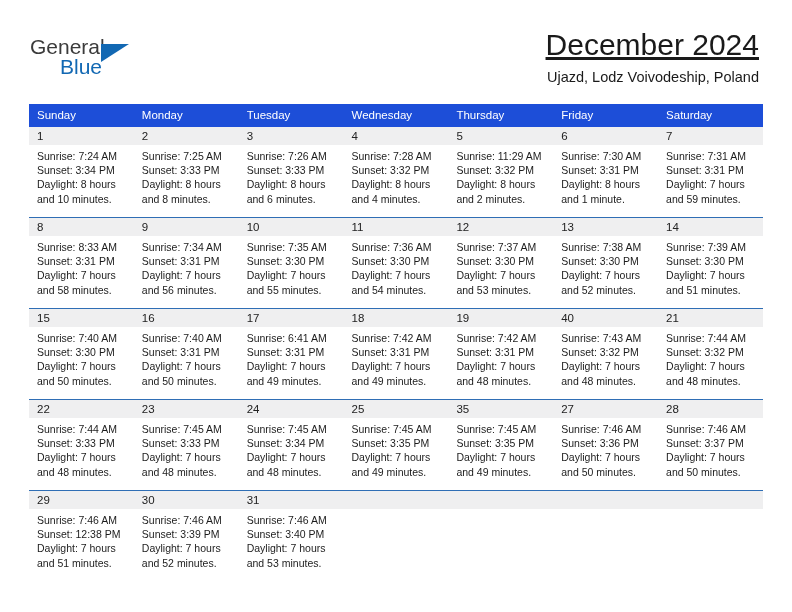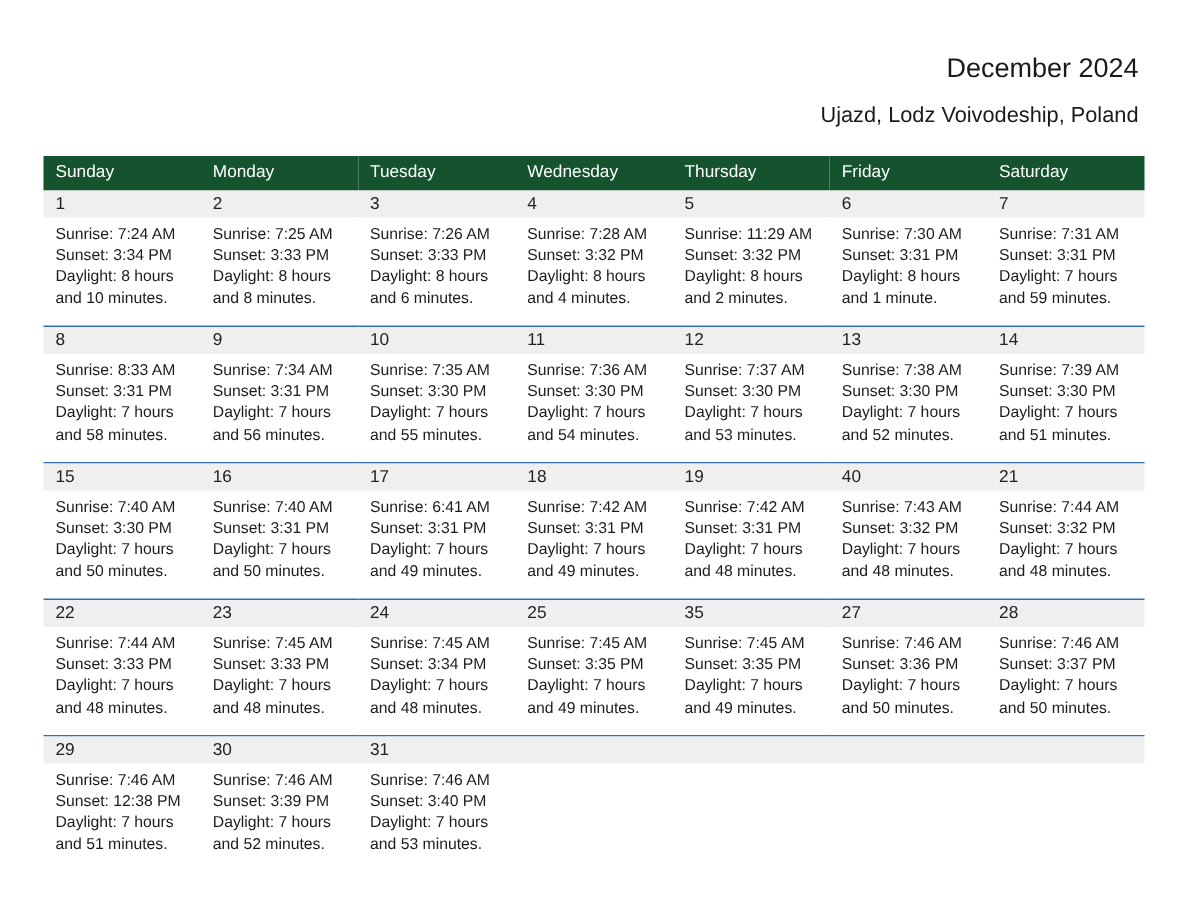--- a/index.html
+++ b/index.html
@@ -63,25 +63,26 @@
     border-bottom: 18px solid transparent;
   }
 
   .title-block {
     position: absolute;
     right: 33px;
     top: 28px;
     text-align: right;
   }
   .cal-title {
-    font-size: 18px;
+    font-size: 30px;
     font-weight: normal;
     color: #1a1a1a;
     line-height: 34px;
     white-space: nowrap;
+    text-decoration: underline;
   }
   .cal-subtitle {
     margin-top: 6px;
     font-size: 14.5px;
     color: #1a1a1a;
     line-height: 18px;
     white-space: nowrap;
   }
 
   
@@ -92,21 +93,21 @@
     width: 734px;
   }
   table.cal {
     width: 734px;
     border-collapse: collapse;
     table-layout: fixed;
   }
   table.cal col { width: 104.857px; }
 
   thead th {
-    background: #14532d;
+    background: #1d4ed8;
     color: #ffffff;
     font-size: 11.5px;
     font-weight: normal;
     text-align: left;
     padding: 5px 0 5px 8px;
     height: 12px;
     line-height: 13px;
     border: none;
   }
 
@@ -144,20 +145,25 @@
   }
   .cell-body div { white-space: nowrap; }
 </style>
 </head>
 <body>
 
 <div class="page">
 
   <div class="header">
 
+    <div class="brand">
+      <span class="brand-general">General</span>
+      <span class="brand-tri"></span>
+      <span class="brand-blue">Blue</span>
+    </div>
 
     <div class="title-block">
       <div class="cal-title">December 2024</div>
       <div class="cal-subtitle">Ujazd, Lodz Voivodeship, Poland</div>
     </div>
 
   </div>
 
   <div class="calendar">
     <table class="cal">

